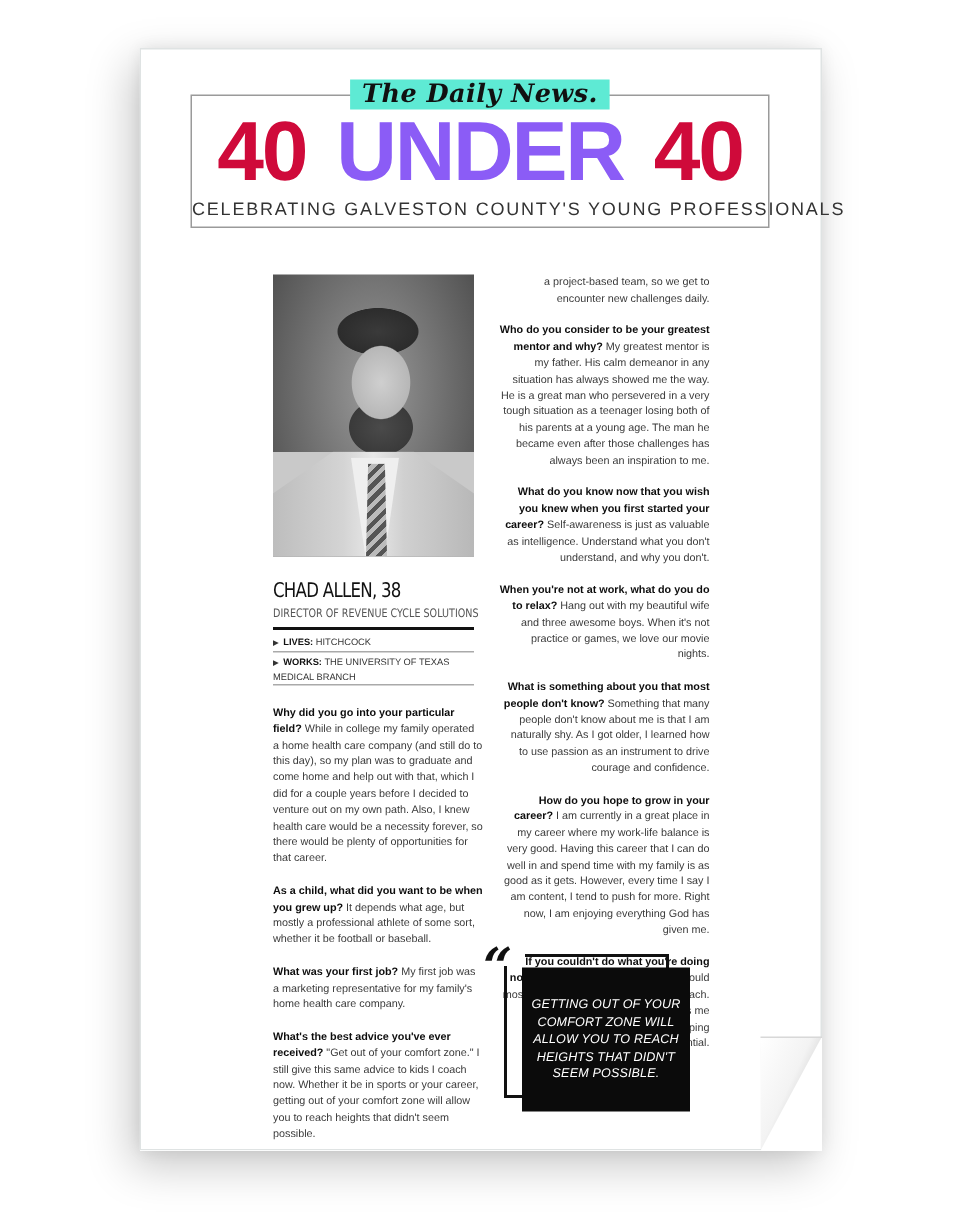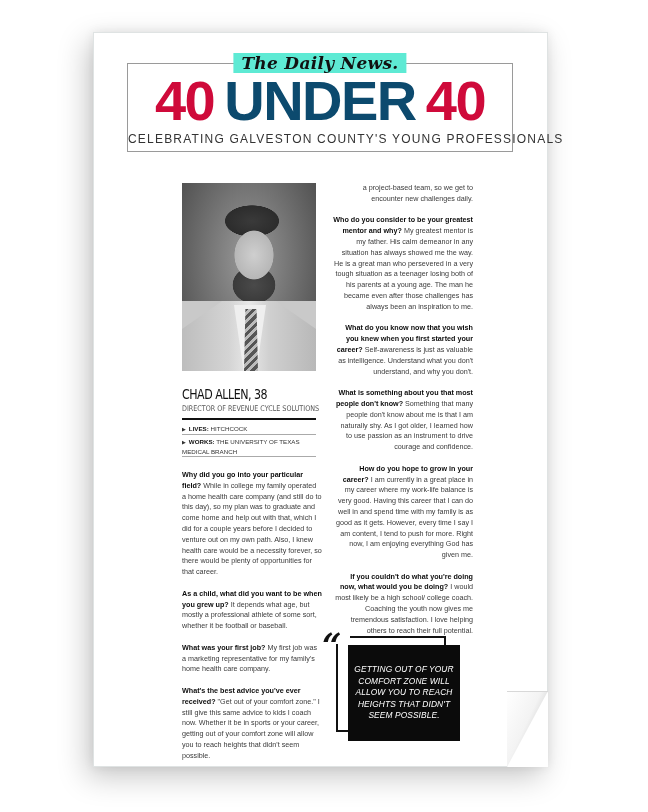--- a/index.html
+++ b/index.html
@@ -37,21 +37,21 @@
     background: #5eead4; padding: 0 8px; white-space: nowrap;
     font-family: "DejaVu Serif", serif; font-weight: bold; font-size: 17px; color: #111;
     letter-spacing: 0.3px; font-style: italic;
   }
   .title-row {
     position: absolute; left: 0; right: 0; top: 9px; text-align: center;
     font-family: "Liberation Sans", sans-serif; font-weight: bold; font-size: 56px; line-height: 56px;
     letter-spacing: -1.5px; white-space: nowrap;
   }
   .title-row .red { color: #cf0a3a; margin-top: 44px; }
-  .title-row .black { color: #0c4a6e; margin: 0 10px; }
+  .title-row .black { color: #8b5cf6; margin: 0 20px; }
   .subtitle {
     position: absolute; left: 0; right: 0; top: 68px; text-align: left;
     font-size: 12px; letter-spacing: 1.2px; color: #333; white-space: nowrap;
   }
 
   
   .photo {
     position: absolute; left: 182px; top: 183px; width: 134px; height: 188px;
     background:
       radial-gradient(ellipse 32px 40px at 72px 72px, #cfcfcf 0%, #b7b7b7 60%, transparent 62%),
@@ -157,20 +157,21 @@
   <p><b>Why did you go into your particular field?</b> <span>While in college my family operated a home health care company (and still do to this day), so my plan was to graduate and come home and help out with that, which I did for a couple years before I decided to venture out on my own path. Also, I knew health care would be a necessity forever, so there would be plenty of opportunities for that career.</span></p>
   <p><b>As a child, what did you want to be when you grew up?</b> <span>It depends what age, but mostly a professional athlete of some sort, whether it be football or baseball.</span></p>
   <p><b>What was your first job?</b> <span>My first job was a marketing representative for my family's home health care company.</span></p>
   <p><b>What's the best advice you've ever received?</b> <span>"Get out of your comfort zone." I still give this same advice to kids I coach now. Whether it be in sports or your career, getting out of your comfort zone will allow you to reach heights that didn't seem possible.</span></p>
 </div>
 
 <div class="col col-right">
   <p>a project-based team, so we get to encounter new challenges daily.</p>
   <p><b>Who do you consider to be your greatest mentor and why?</b> <span>My greatest mentor is my father. His calm demeanor in any situation has always showed me the way. He is a great man who persevered in a very tough situation as a teenager losing both of his parents at a young age. The man he became even after those challenges has always been an inspiration to me.</span></p>
   <p><b>What do you know now that you wish you knew when you first started your career?</b> <span>Self-awareness is just as valuable as intelligence. Understand what you don't understand, and why you don't.</span></p>
+  <p><b>When you're not at work, what do you do to relax?</b> <span>Hang out with my beautiful wife and three awesome boys. When it's not practice or games, we love our movie nights.</span></p>
   <p><b>What is something about you that most people don't know?</b> <span>Something that many people don't know about me is that I am naturally shy. As I got older, I learned how to use passion as an instrument to drive courage and confidence.</span></p>
   <p><b>How do you hope to grow in your career?</b> <span>I am currently in a great place in my career where my work-life balance is very good. Having this career that I can do well in and spend time with my family is as good as it gets. However, every time I say I am content, I tend to push for more. Right now, I am enjoying everything God has given me.</span></p>
   <p><b>If you couldn't do what you're doing now, what would you be doing?</b> <span>I would most likely be a high school/ college coach. Coaching the youth now gives me tremendous satisfaction. I love helping others to reach their full potential.</span></p>
 </div>
 
 <div class="quote-outline"></div>
 <div class="quote-outline-mask"></div>
 <div class="quote-marks">“</div>
 <div class="quote-box">
   <span>GETTING OUT OF YOUR COMFORT ZONE WILL ALLOW YOU TO REACH HEIGHTS THAT DIDN'T SEEM POSSIBLE.</span>

